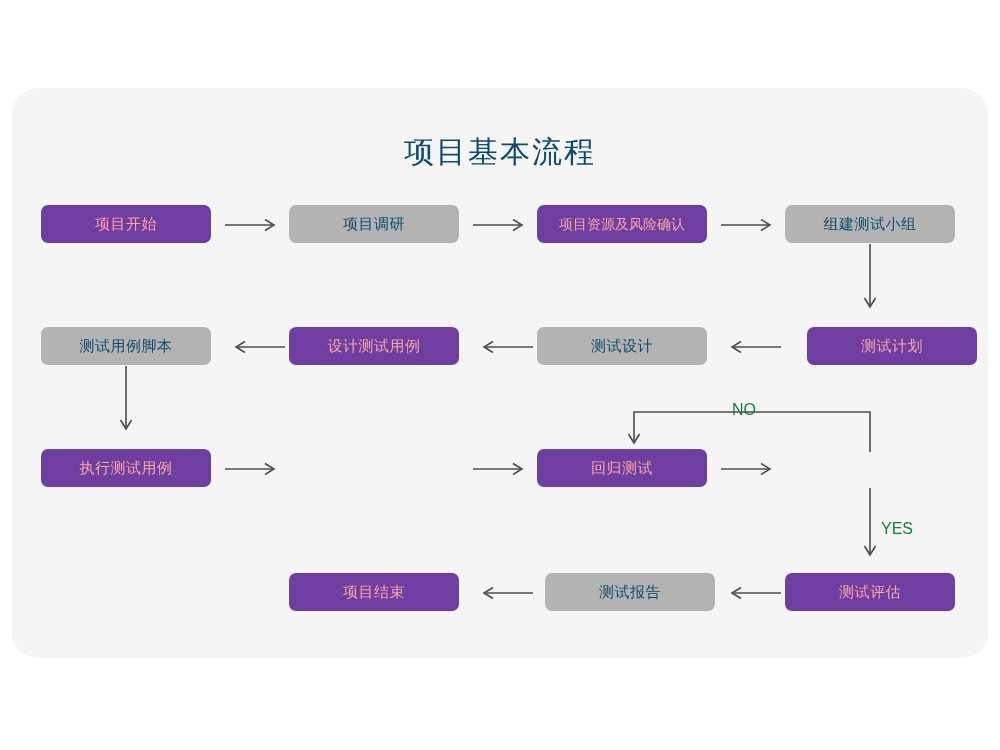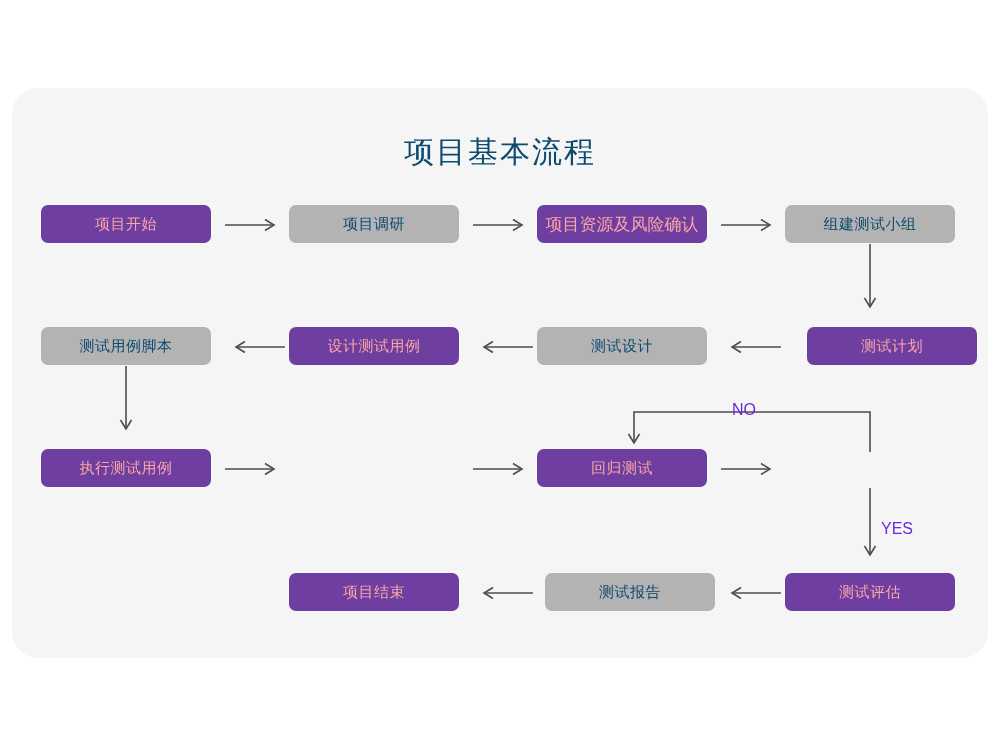--- a/index.html
+++ b/index.html
@@ -59,34 +59,34 @@
     color: #fca5a5;
   }
   .node.gray {
     background: #b3b3b3;
     color: #0c4a6e;
   }
   .node.tall {
     height: 50px;
   }
   .node.small-text {
-    font-size: 17px;
+    font-size: 14px;
     letter-spacing: 0;
   }
 
   .arrow-svg {
     position: absolute;
     overflow: visible;
     pointer-events: none;
   }
 
   .edge-label {
     position: absolute;
     font-size: 16px;
-    color: #6d28d9;
+    color: #15803d;
     font-family: "Liberation Sans", "DejaVu Sans", sans-serif;
   }
 </style>
 </head>
 <body>
 
 <div id="flow-card">
 
   <div id="chart-title">项目基本流程</div>
 

